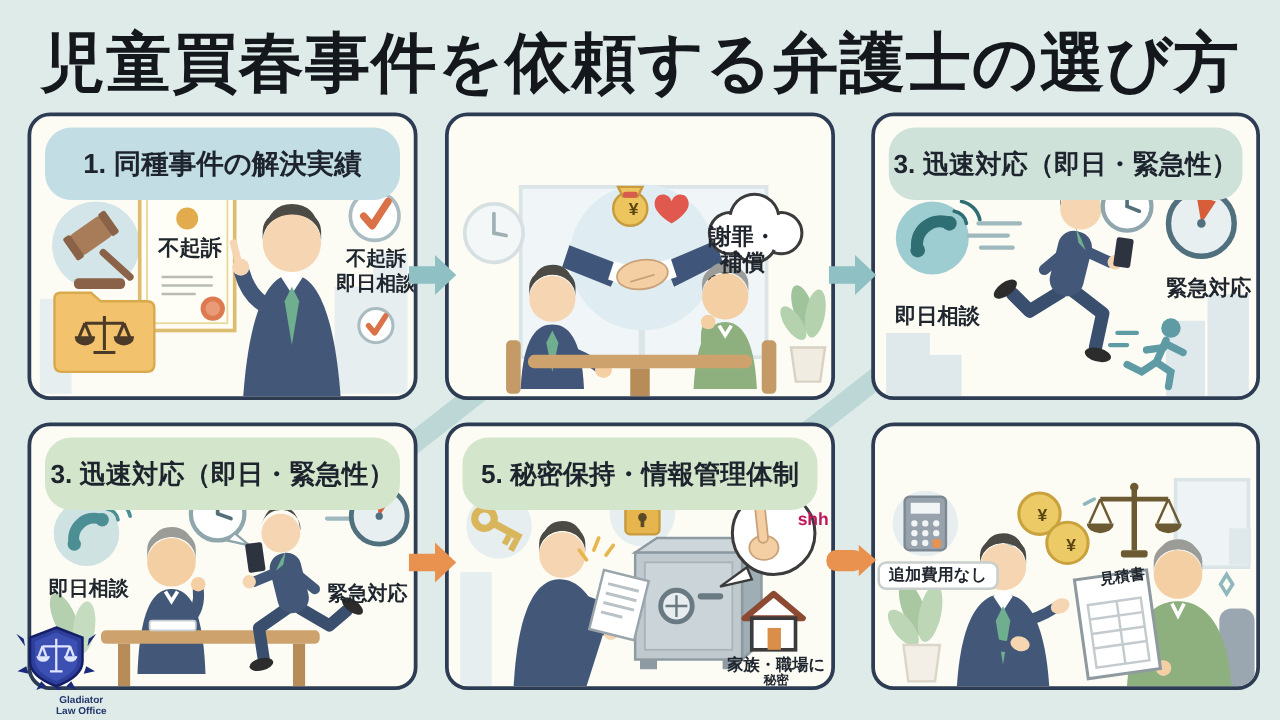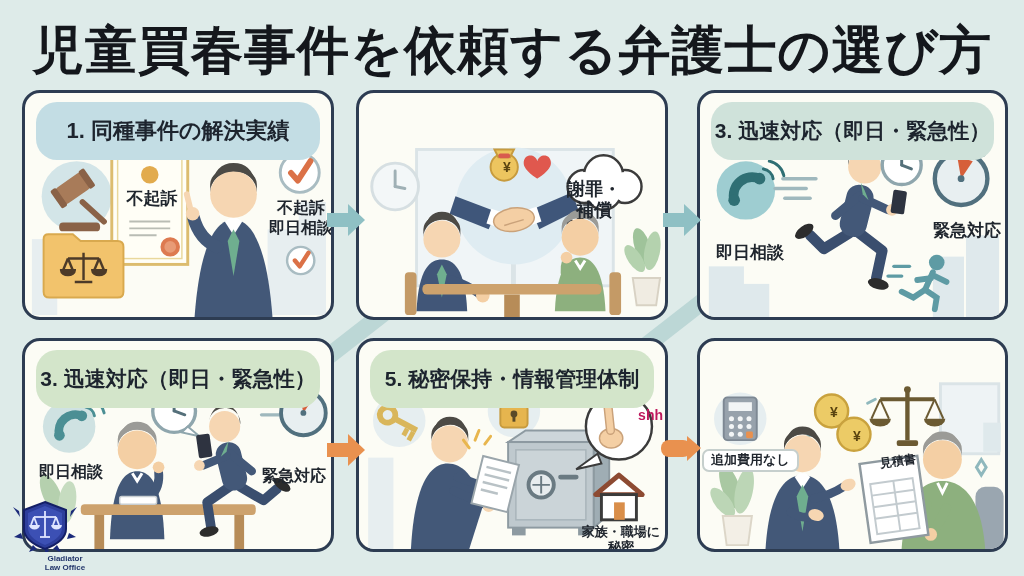--- a/index.html
+++ b/index.html
@@ -356,21 +356,21 @@
         <rect x="252" y="62" width="8" height="34" rx="4" fill="#f4cfa4" stroke="#caa27a" stroke-width="1.5" transform="rotate(-6 256 79)"></rect>
       </g>
       <g>
         <polygon points="242,158 266,138 290,158" fill="#ffffff" stroke="#8d4a32" stroke-width="5" stroke-linejoin="round"></polygon>
         <rect x="248" y="158" width="36" height="26" fill="#ffffff" stroke="#3b3b3b" stroke-width="3"></rect>
         <rect x="261" y="166" width="11" height="18" fill="#d98e4a"></rect>
       </g>
     </svg>
     <div class="lbl" style="left:270px;top:66px;width:34px;font-size:14px;color:#be185d;text-align:right;">shh</div>
     <div class="lbl" style="left:212px;top:184px;width:100px;font-size:13px;">家族・職場に</div>
-    <div class="lbl" style="left:212px;top:199px;width:100px;font-size:13px;">秘密</div>
+    <div class="lbl" style="left:212px;top:199px;width:100px;font-size:10px;font-family:Liberation Mono, monospace;">秘密</div>
   </div>
 
   <div class="panel" style="left:697px;top:338px;width:311px;height:214px;">
     <svg class="illus" viewBox="0 0 311 214">
       <rect x="246" y="44" width="60" height="72" fill="#eef3f5" stroke="#dbe4e7" stroke-width="3"></rect>
       <rect x="290" y="84" width="18" height="30" fill="#dfe9ec"></rect>
       <g>
         <circle cx="40" cy="80" r="27" fill="#e6eef0"></circle>
         <rect x="23" y="58" width="34" height="44" rx="4" fill="#97a2ac" stroke="#7d8893" stroke-width="2"></rect>
         <rect x="28" y="63" width="24" height="9" fill="#f2f5f6"></rect>

